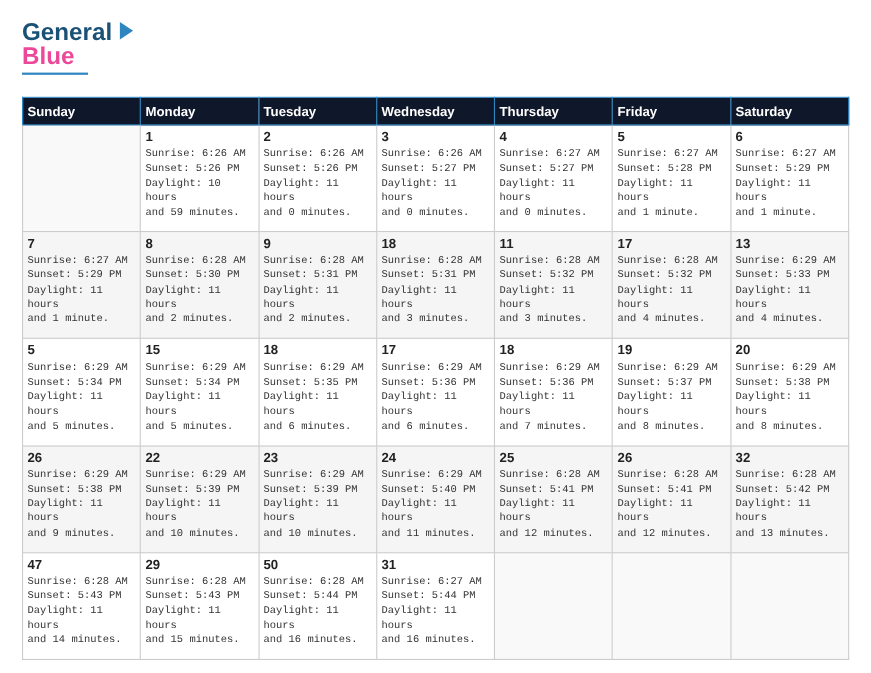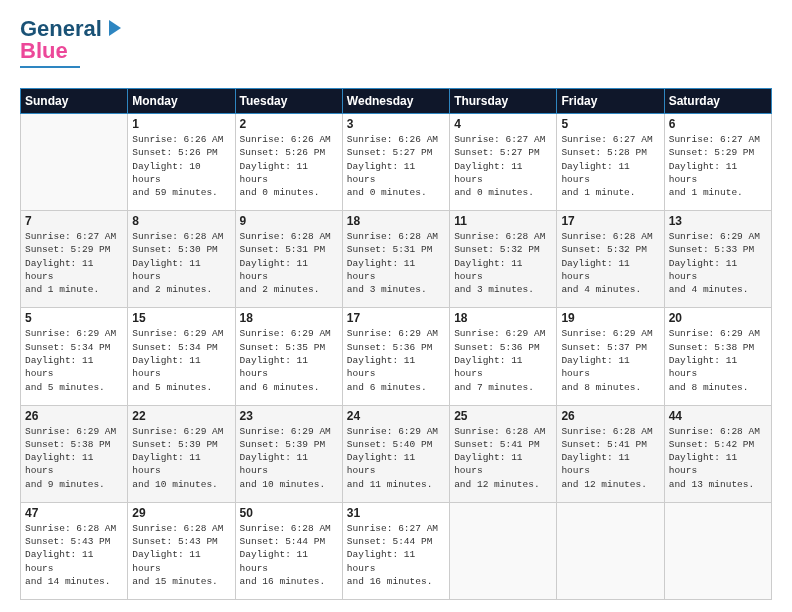--- a/index.html
+++ b/index.html
@@ -309,21 +309,21 @@
 and 12 minutes.</div>
           </td>
           <td class="row-shade">
             <div class="day-number">26</div>
             <div class="day-info" style="white-space: pre-line;">Sunrise: 6:28 AM
 Sunset: 5:41 PM
 Daylight: 11 hours
 and 12 minutes.</div>
           </td>
           <td class="row-shade">
-            <div class="day-number">44</div>
+            <div class="day-number">32</div>
             <div class="day-info" style="white-space: pre-line;">Sunrise: 6:28 AM
 Sunset: 5:42 PM
 Daylight: 11 hours
 and 13 minutes.</div>
           </td>
         </tr>
         <tr>
           <td>
             <div class="day-number">47</div>
             <div class="day-info" style="white-space: pre-line;">Sunrise: 6:28 AM

